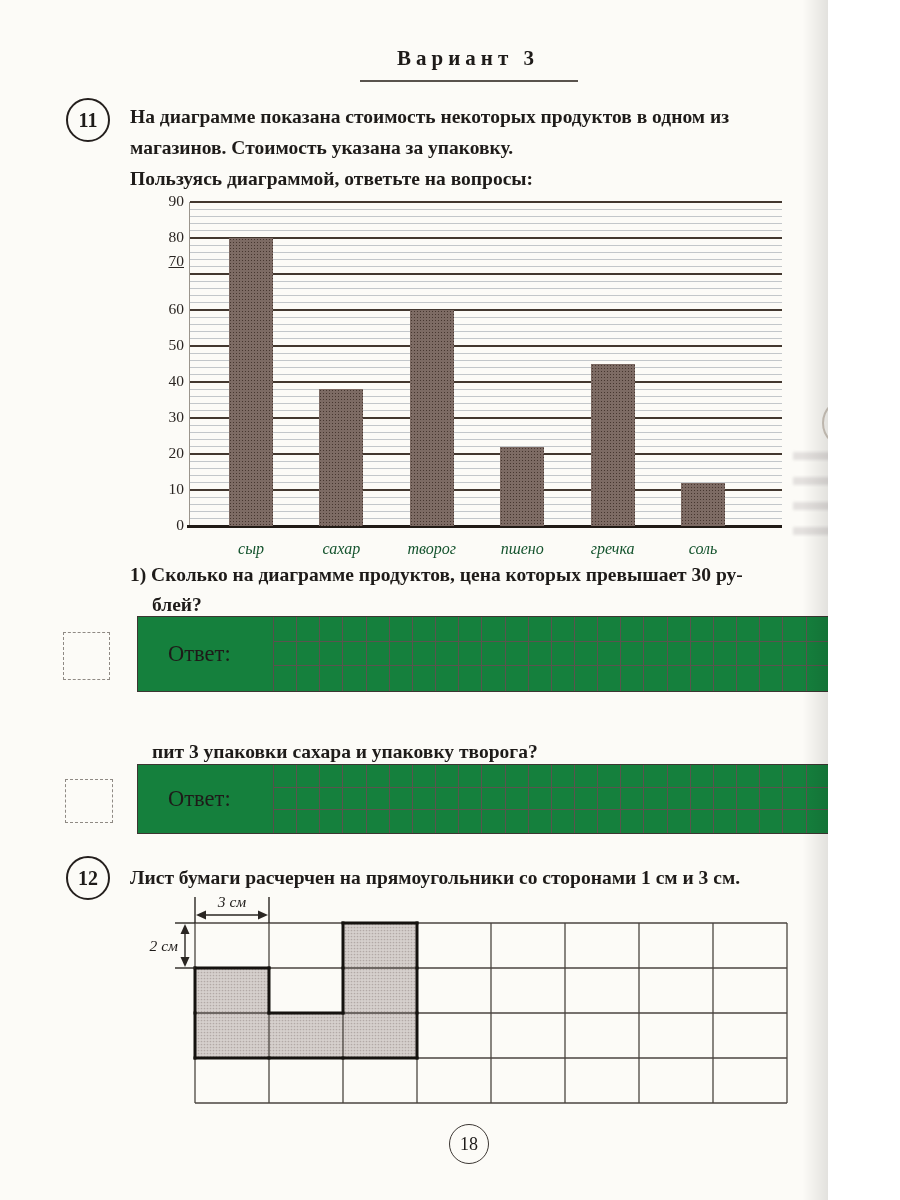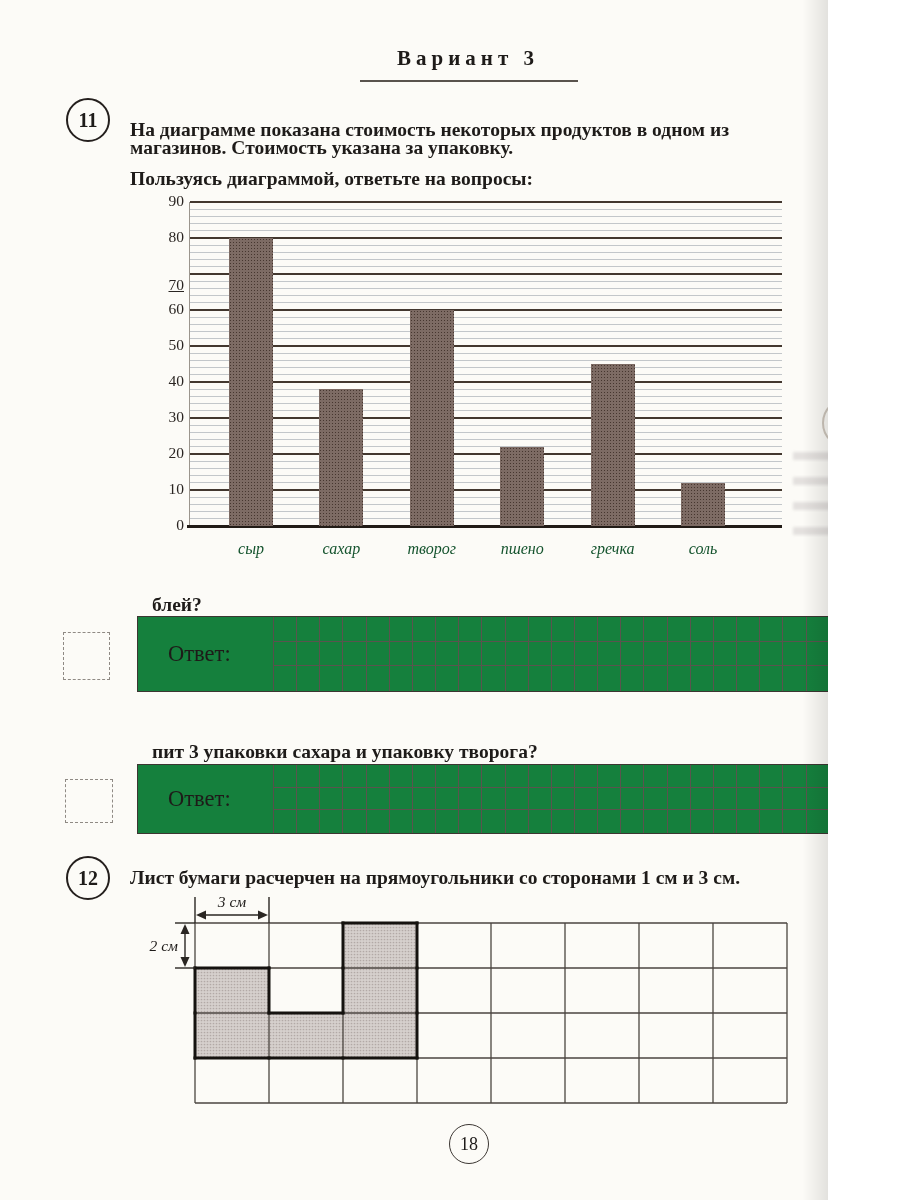--- a/index.html
+++ b/index.html
@@ -49,21 +49,21 @@
 </style>
 </head>
 <body>
 
 <div class="page">
 
   <div class="hdr">Вариант 3</div>
   <div class="hdr-line"></div>
 
   <div class="num-badge" style="left:66px;top:98px;text-align:center;">11</div>
-  <div class="btext" style="left:130px;top:114px;">На диаграмме показана стоимость некоторых продуктов в одном из</div>
+  <div class="btext" style="left:130px;top:101px;">На диаграмме показана стоимость некоторых продуктов в одном из</div>
   <div class="btext" style="left:130px;top:132px;">магазинов. Стоимость указана за упаковку.</div>
   <div class="btext" style="left:130px;top:163px;">Пользуясь диаграммой, ответьте на вопросы:</div>
 
   <div id="chart">
     <div id="plot">
       <div class="axis-y"></div>
       <div class="axis-x"></div>
     <div class="gl minor" style="bottom: 6.7px;"></div>
         <div class="gl minor" style="bottom: 13.9px;"></div>
         <div class="gl minor" style="bottom: 21.1px;"></div>
@@ -116,31 +116,32 @@
         <div class="bar" style="left: 400.6px; height: 162px;"></div>
         <div class="bar" style="left: 491px; height: 43.2px;"></div>
       </div>
   <div class="ytick" style="top: 320px;">0</div>
       <div class="ytick" style="top: 284px;">10</div>
       <div class="ytick" style="top: 248px;">20</div>
       <div class="ytick" style="top: 212px;">30</div>
       <div class="ytick" style="top: 176px;">40</div>
       <div class="ytick" style="top: 140px;">50</div>
       <div class="ytick" style="top: 104px;">60</div>
-      <div class="ytick" style="top: 80px; text-decoration: underline;">70</div>
+      <div class="ytick" style="top: 56px; text-decoration: underline;">70</div>
       <div class="ytick" style="top: 32px;">80</div>
       <div class="ytick" style="top: -4px;">90</div>
       <div class="xlab" style="left: 56px;">сыр</div>
       <div class="xlab" style="left: 146.4px;">сахар</div>
       <div class="xlab" style="left: 236.8px;">творог</div>
       <div class="xlab" style="left: 327.2px;">пшено</div>
       <div class="xlab" style="left: 417.6px;">гречка</div>
       <div class="xlab" style="left: 508px;">соль</div>
     </div>
 
+  <div class="btext" style="left:130px;top:559px;">1) Сколько на диаграмме продуктов, цена которых превышает 30 ру-</div>
   <div class="btext" style="left:152px;top:589px;">блей?</div>
   <div class="dash-box" style="left:63px;top:632px;width:45px;height:46px;"></div>
   <div class="abox" style="top:616px;height:74px;">
     <span class="alabel">Ответ:</span>
     <div class="agrid">
         <div class="acell bb"></div>
         <div class="acell bb"></div>
         <div class="acell bb"></div>
         <div class="acell bb"></div>
         <div class="acell bb"></div>

